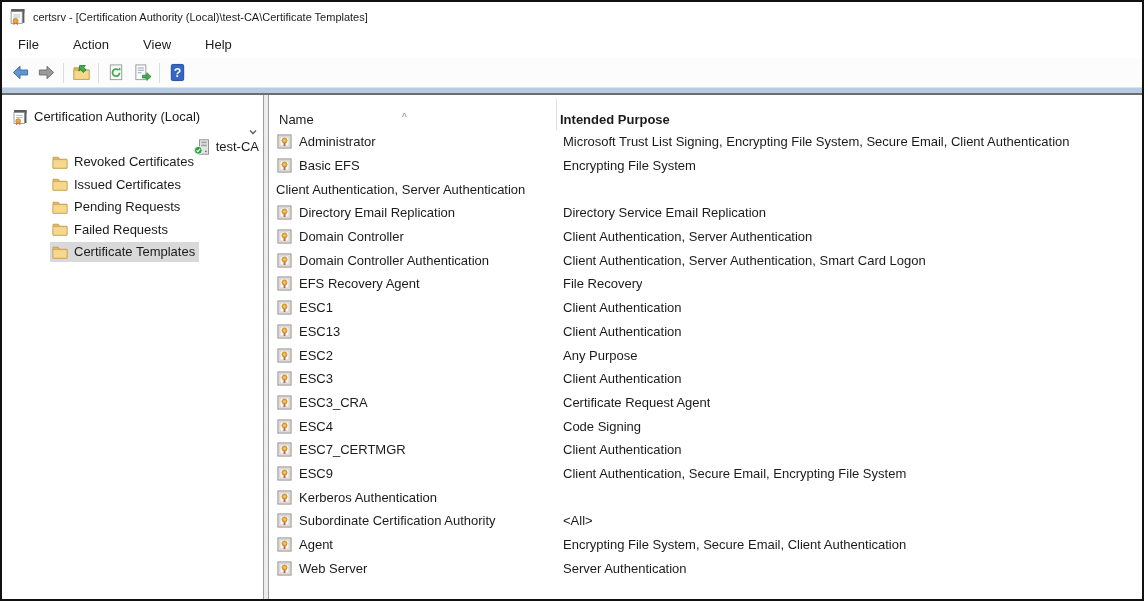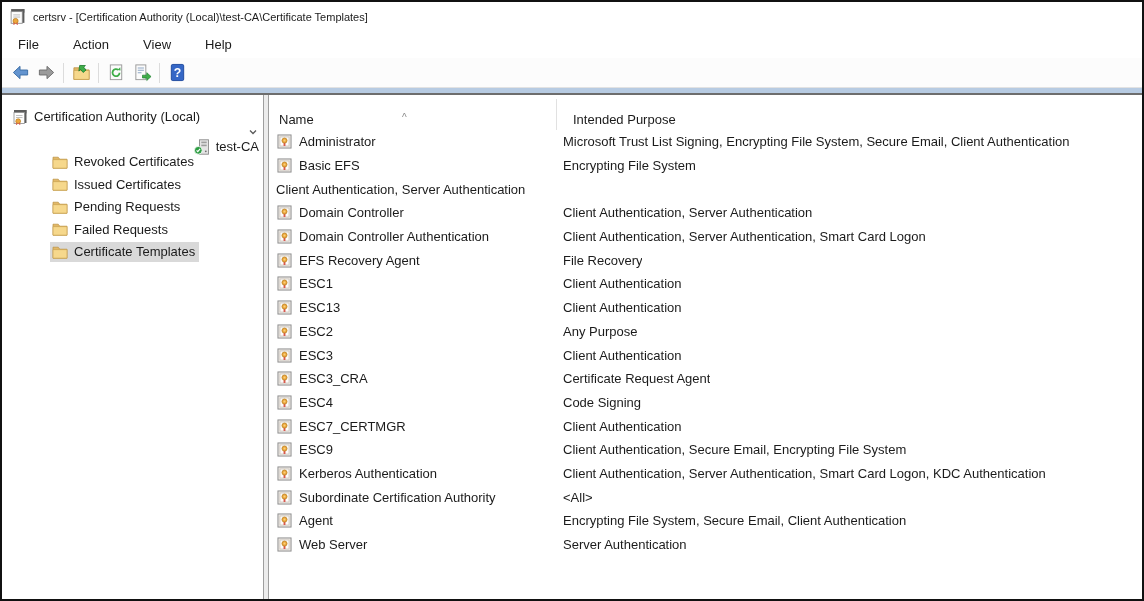--- a/index.html
+++ b/index.html
@@ -38,21 +38,21 @@
   .indent0 { padding-left:8px; }
   .indent1 { padding-left:7px;flex-direction:column; }
   .indent2 { padding-left:48px; }
   .chev { width:16px; height:16px; display:flex; align-items:center; justify-content:center; color:#5a5a5a; margin-right:2px; }
   .chev svg { width:10px; height:10px; }
 
   
   .lv-header { height:35px; flex:0 0 35px; display:flex; align-items:flex-end; font-size:13px; position:relative; padding-bottom:3px; }
   .col-name { width:287px; flex:0 0 287px; padding-left:10px; position:relative; }
   .col-divider { position:absolute; left:287px; top:4px; bottom:0; width:1px; background:#e1e1e1; }
-  .col-purpose { padding-left:17px; }
+  .col-purpose { padding-left:4px;font-weight:bold; }
   .sort-caret { position:absolute; top:1px; left:133px; font-size:10px; color:#8a8a8a; line-height:10px; }
 
   
   .lv-body { flex:1; overflow:hidden; }
   .lv-row { height:23.7px; display:flex; align-items:center; font-size:13px; white-space:nowrap; cursor:default; }
   .cell-name { width:287px; flex:0 0 287px; display:flex; align-items:center; gap:7px; padding-left:8px; overflow:hidden; }
   .cell-name .licon { width:15px; height:15px; flex:0 0 15px; }
   .cell-purpose { padding-left:7px; overflow:hidden; }
   .hidden-defs { position:absolute; width:0; height:0; overflow:hidden; }
 </style>
@@ -279,20 +279,29 @@
               </svg>
               <span>Basic EFS</span>
             </span>
             <span class="cell-purpose">Encrypting File System</span>
           </div>
 
           <div class="lv-row">
             <span class="cell-purpose">Client Authentication, Server Authentication</span>
           </div>
 
+          <div class="lv-row">
+            <span class="cell-name">
+              <svg class="licon">
+                <use href="#i-certtpl"></use>
+              </svg>
+              <span>Directory Email Replication</span>
+            </span>
+            <span class="cell-purpose">Directory Service Email Replication</span>
+          </div>
 
           <div class="lv-row">
             <span class="cell-name">
               <svg class="licon">
                 <use href="#i-certtpl"></use>
               </svg>
               <span>Domain Controller</span>
             </span>
             <span class="cell-purpose">Client Authentication, Server Authentication</span>
           </div>
@@ -397,21 +406,20 @@
             <span class="cell-purpose">Client Authentication, Secure Email, Encrypting File System</span>
           </div>
 
           <div class="lv-row">
             <span class="cell-name">
               <svg class="licon">
                 <use href="#i-certtpl"></use>
               </svg>
               <span>Kerberos Authentication</span>
             </span>
-            <span class="cell-purpose">Client Authentication, Server Authentication, Smart Card Logon, KDC Authentication</span>
           </div>
 
           <div class="lv-row">
             <span class="cell-name">
               <svg class="licon">
                 <use href="#i-certtpl"></use>
               </svg>
               <span>Subordinate Certification Authority</span>
             </span>
             <span class="cell-purpose">&lt;All&gt;</span>

